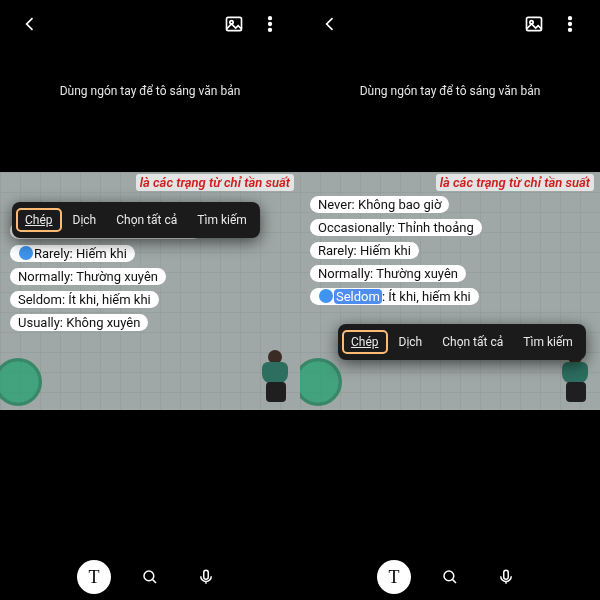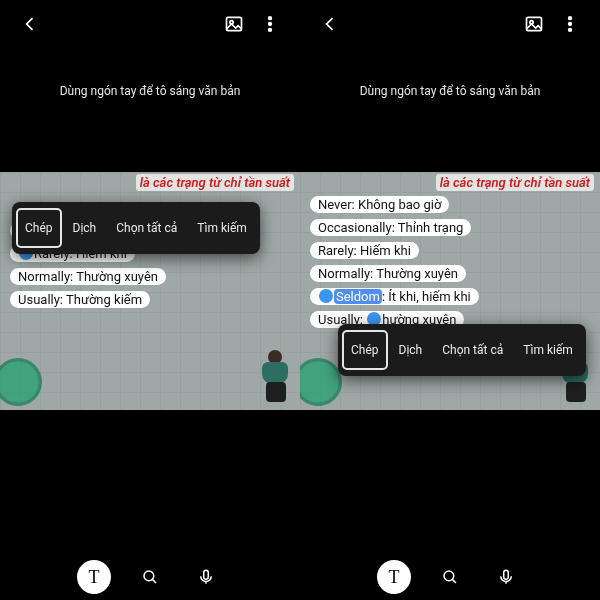--- a/index.html
+++ b/index.html
@@ -19,21 +19,21 @@
      #bfc7c4;
      opacity: .35;
   }
   .title-red { position: absolute; right: 6px; top: 2px; color: #d01c1c; font-weight: 600; font-style: italic; font-size: 13px; background: rgba(255,255,255,.7); padding: 1px 4px; border-radius: 3px; }
   .lines { position: absolute; left: 10px; top: 26px; }
   .line { background: #fff; border-radius: 9px; color: #111; font-size: 13px; padding: 1px 8px; margin-bottom: 4px; display: inline-block; white-space: nowrap; }
   .line .hl { background: #4f8ef0; color: #fff; border-radius: 4px; padding: 0 2px; }
   .line .dot { display:inline-block; width:14px; height:14px; border-radius:50%; background:#3e95ef; vertical-align:-2px; margin:0 1px; }
   .ctx-menu { position: absolute; background: #1b1b1b; border-radius: 8px; display: flex; align-items: center; padding: 6px 4px; gap: 2px; box-shadow: 0 4px 16px rgba(0,0,0,.6); }
   .ctx-item { color: #e9e9e9; font-size: 12px; padding: 5px 9px; border-radius: 5px; white-space: nowrap; cursor: pointer; }
-  .ctx-item.hot { border: 2px solid #e5e5e5; padding: 11px 7px; }
+  .ctx-item.hot { border: 2px solid #fdba74; padding: 3px 7px; text-decoration: underline; }
   .clock-deco { position:absolute; left:-6px; bottom:4px; width:48px; height:48px; border-radius:50%; background: radial-gradient(circle at 50% 50%, #1aa06e 0 60%, #0e7a4f 61% 100%); opacity:.7; }
   .person-deco { position:absolute; right:2px; bottom:6px; width:40px; height:54px; }
   .person-deco .head { position:absolute; left:10px; top:0; width:14px; height:14px; border-radius:50%; background:#3a2c24; }
   .person-deco .body { position:absolute; left:4px; top:12px; width:26px; height:22px; background:#2c6e5f; border-radius:6px 6px 10px 10px; }
   .person-deco .legs { position:absolute; left:8px; top:32px; width:20px; height:20px; background:#1f1f1f; border-radius:4px; }
   .bottombar { position:absolute; bottom:6px; left:0; right:0; display:flex; align-items:center; justify-content:center; gap:22px; }
   .round { width:34px; height:34px; border-radius:50%; display:flex; align-items:center; justify-content:center; }
   .round.main { background:#fff; color:#000; }
   .round svg { stroke:#fff; fill:none; stroke-width:2; }
   .T { font-family: Georgia, serif; font-weight:400; font-size:18px; color:#000; }
@@ -69,21 +69,22 @@
     <div class="instruction">Dùng ngón tay để tô sáng văn bản</div>
 
     <div class="photo-area">
       <div class="photo-inner">
         <div class="grid-bg"></div>
         <div class="title-red">là các trạng từ chỉ tần suất</div>
         <div class="lines" id="lines-left" style="top:48px;">
             <div><span class="line"><span class="dot"></span><span class="hl">Occasionally</span>: Thỉnh thoảng</span></div>
             <div><span class="line"><span class="dot"></span>Rarely: Hiếm khi</span></div>
             <div><span class="line">Normally: Thường xuyên</span></div>
-            <div><span class="line">Usually: Thường kiếm</span></div>
+            <div><span class="line">Seldom: Ít khi, hiếm khi</span></div>
+            <div><span class="line">Usually: Không xuyên</span></div>
           </div>
         <div class="clock-deco"></div>
         <div class="person-deco">
           <div class="head"></div>
             <div class="body"></div>
             <div class="legs"></div>
         </div>
         <div class="ctx-menu" id="ctx-left" style="left: 12px; top: 30px;">
           <div class="ctx-item hot">Chép</div>
           <div class="ctx-item">Dịch</div>
@@ -136,25 +137,24 @@
       </div>
     </div>
     <div class="instruction">Dùng ngón tay để tô sáng văn bản</div>
 
     <div class="photo-area">
       <div class="photo-inner">
         <div class="grid-bg"></div>
         <div class="title-red">là các trạng từ chỉ tần suất</div>
         <div class="lines" id="lines-right" style="top:22px;">
             <div><span class="line">Never: Không bao giờ</span></div>
-            <div><span class="line">Occasionally: Thỉnh trạng</span></div>
+            <div><span class="line">Occasionally: Thỉnh thoảng</span></div>
             <div><span class="line">Rarely: Hiếm khi</span></div>
             <div><span class="line">Normally: Thường xuyên</span></div>
             <div><span class="line"><span class="dot"></span><span class="hl">Seldom</span>: Ít khi, hiếm khi</span></div>
-            <div><span class="line">Usually: <span class="dot"></span>hường xuyên</span></div>
           </div>
         <div class="clock-deco"></div>
         <div class="person-deco">
           <div class="head"></div>
             <div class="body"></div>
             <div class="legs"></div>
         </div>
         <div class="ctx-menu" id="ctx-right" style="left: 38px; top: 152px;">
           <div class="ctx-item hot">Chép</div>
           <div class="ctx-item">Dịch</div>

